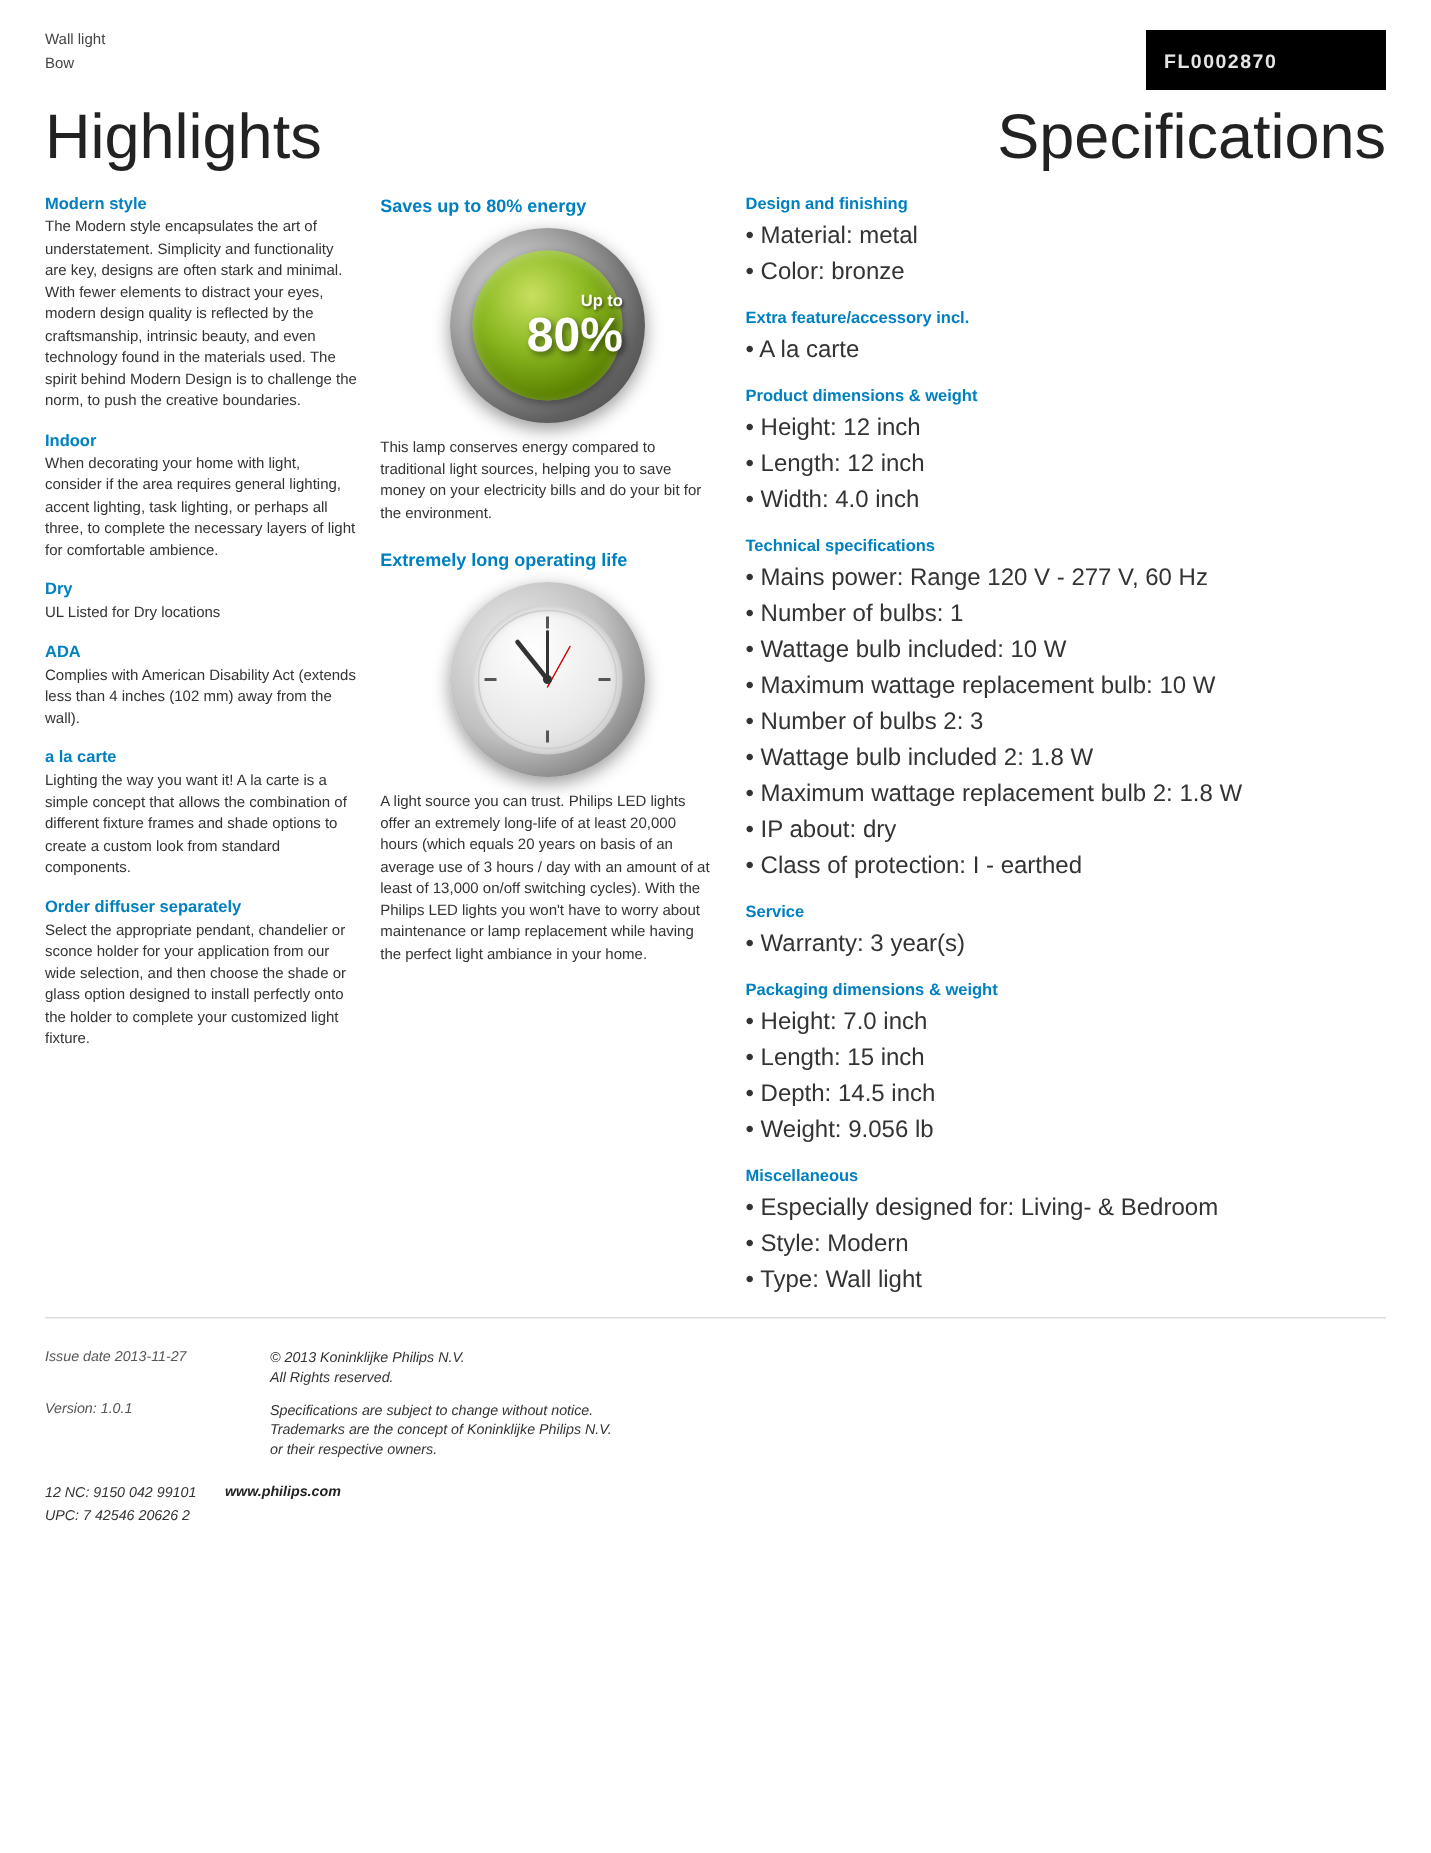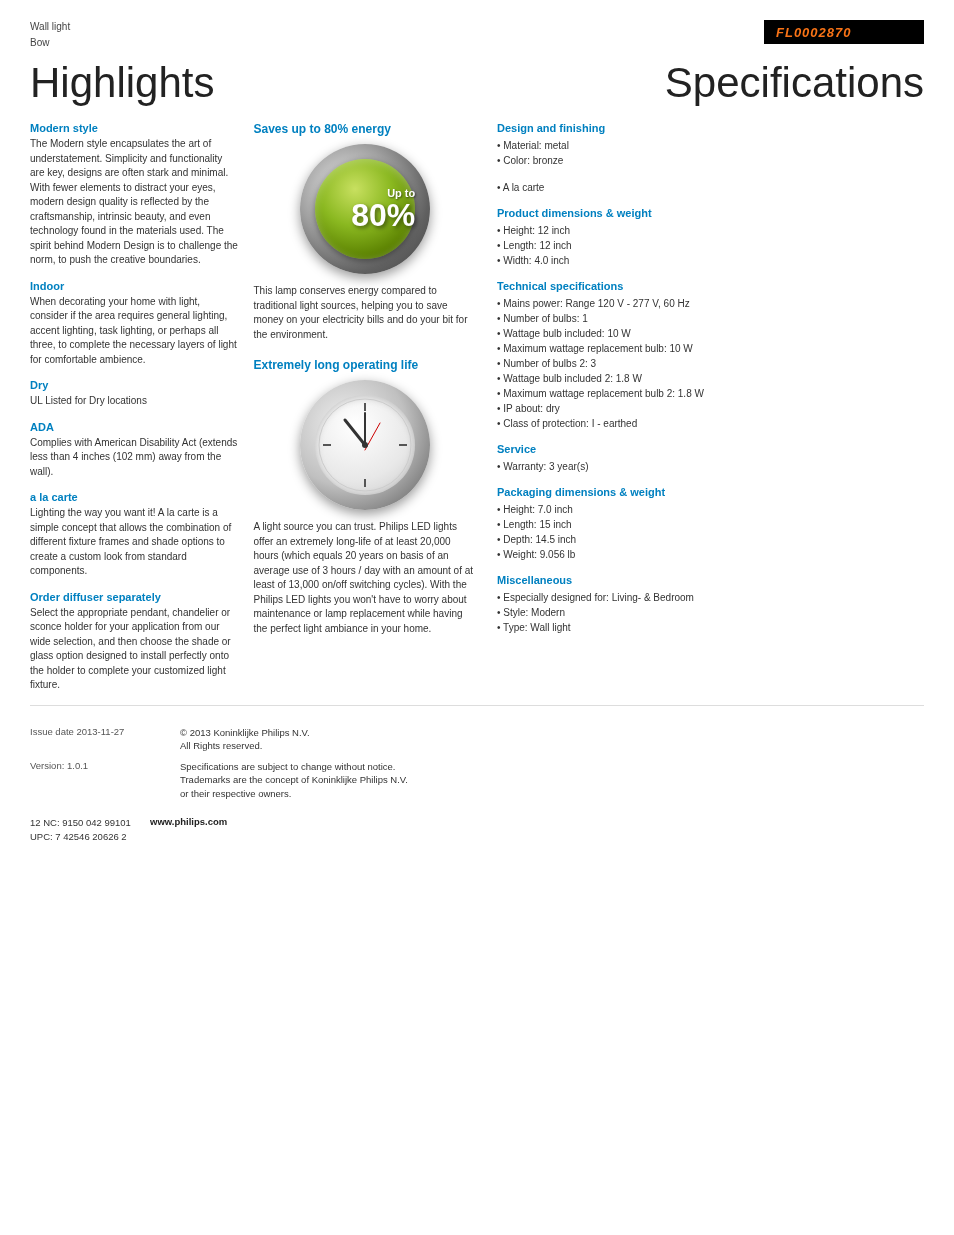--- a/index.html
+++ b/index.html
@@ -24,30 +24,29 @@
       margin-bottom: 2px;
     }
     .header-row {
       display: flex;
       justify-content: space-between;
       align-items: flex-start;
       margin-bottom: 10px;
     }
     .product-id-box {
       background: #000;
-      color: #f97316;
+      color: #e5e5e5;
       font-size: 13px;
       font-weight: bold;
       padding: 4px 12px;
       letter-spacing: 1px;
-      height: 24px;
+      height: 40px;
       display: flex;
       align-items: center;
       min-width: 160px;
-      font-style: italic;
     }
     .main-titles {
       display: flex;
       justify-content: space-between;
       margin-bottom: 18px;
     }
     .section-title {
       font-size: 42px;
       font-weight: 300;
       color: #222;
@@ -153,34 +152,35 @@
       font-size: 11px;
       font-weight: bold;
       color: #0080c0;
       margin-bottom: 4px;
     }
     .spec-list {
       list-style: none;
       padding: 0;
     }
     .spec-list li {
-      font-size: 10px;
+      font-size: 16px;
       color: #333;
       line-height: 1.5;
     }
     .spec-list li::before {
       content: "• ";
     }
     .footer-area {
       margin-top: auto;
       padding-top: 20px;
       border-top: 1px solid #ddd;
       display: flex;
       flex-direction: column;
       gap: 8px;
+      font-style: italic;
     }
     .footer-row {
       display: flex;
       gap: 30px;
       font-size: 9.5px;
       color: #333;
     }
     .footer-label {
       min-width: 120px;
       color: #555;
@@ -322,20 +322,21 @@
     <div class="specs-area">
       <div class="spec-section">
         <div class="spec-heading">Design and finishing</div>
         <ul class="spec-list">
           <li>Material: metal</li>
           <li>Color: bronze</li>
         </ul>
       </div>
 
       <div class="spec-section">
+        <div class="spec-heading">Extra feature/accessory incl.</div>
         <ul class="spec-list">
           <li>A la carte</li>
         </ul>
       </div>
 
       <div class="spec-section">
         <div class="spec-heading">Product dimensions &amp; weight</div>
         <ul class="spec-list">
           <li>Height: 12 inch</li>
           <li>Length: 12 inch</li>

